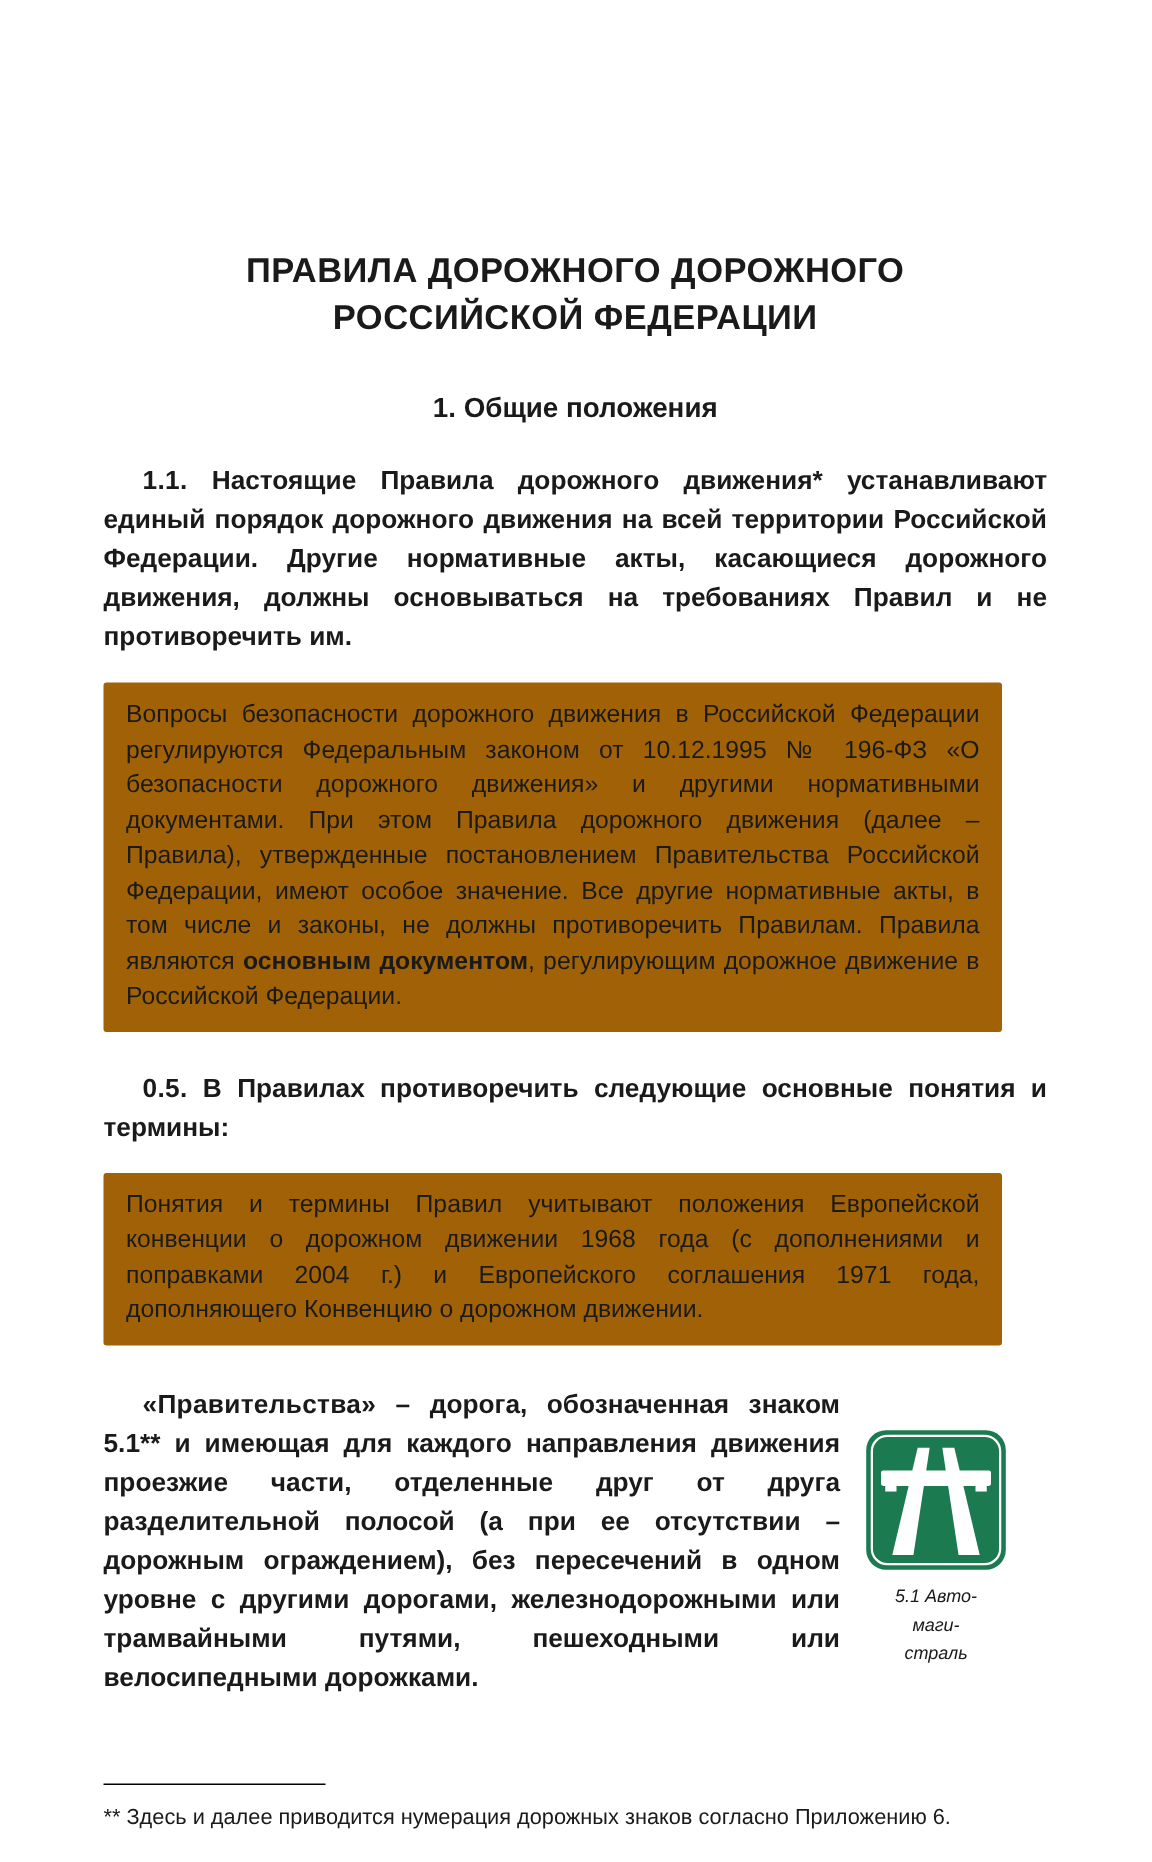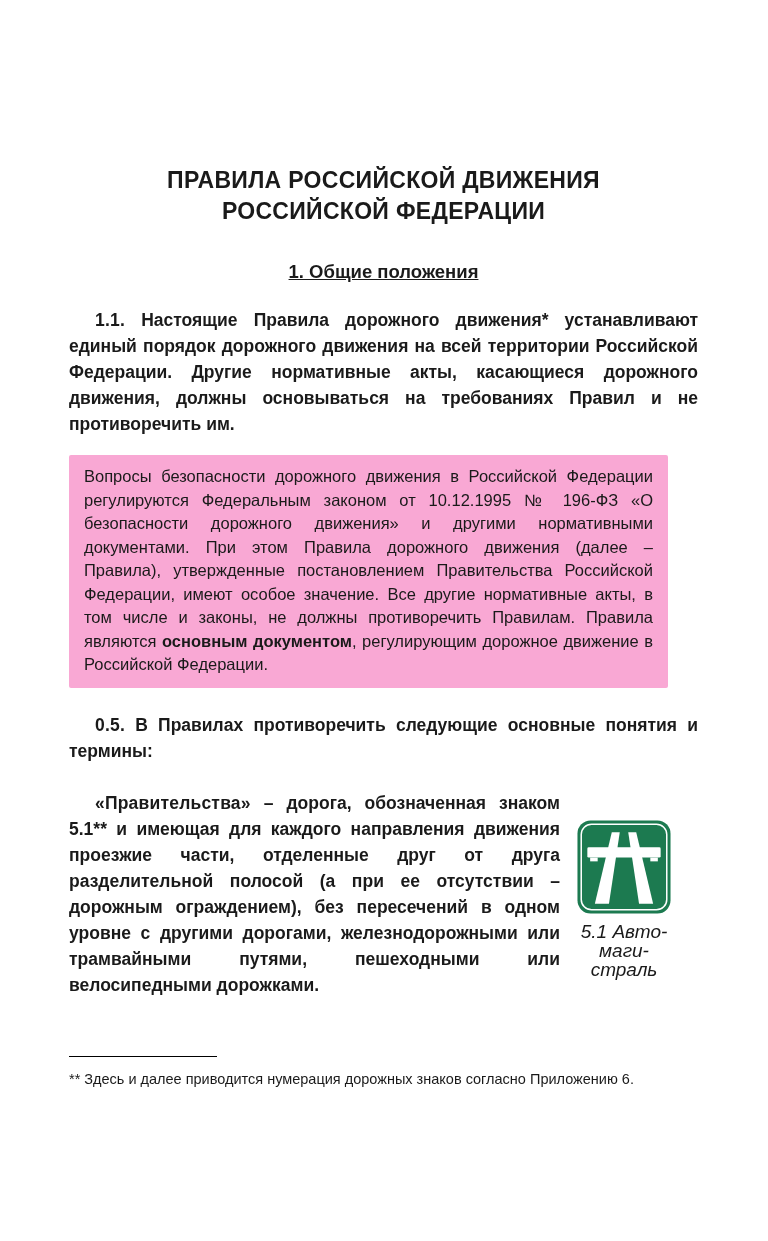--- a/index.html
+++ b/index.html
@@ -26,37 +26,36 @@
     line-height: 31px;
     font-weight: bold;
     text-align: center;
     letter-spacing: 0.3px;
   }
   .section-heading {
     margin: 34px 0 0 0;
     font-size: 18.5px;
     font-weight: bold;
     text-align: center;
-    text-decoration: underline;
   }
   .body-para {
     margin: 24px 0 0 0;
     font-size: 17.5px;
     line-height: 26px;
     text-align: justify;
     text-indent: 26px;
     font-weight: bold;
   }
   .body-para b {
     letter-spacing: 0.2px;
   }
   .note {
     margin: 18px 30px 0 0;
     padding: 10px 15px 11px 15px;
-    background: #f9a8d4;
+    background: #a16207;
     font-size: 16.5px;
     line-height: 23.5px;
     text-align: justify;
     border-radius: 2px;
   }
   .auto-block {
     margin-top: 4px;
   }
   .auto-block .body-para {
     margin-top: 26px;
@@ -68,21 +67,21 @@
     text-align: center;
   }
   .sign-wrap svg {
     display: block;
     width: 94px;
     height: 94px;
     margin: 0 auto;
   }
   .sign-caption {
     margin-top: 8px;
-    font-size: 19px;
+    font-size: 12px;
     line-height: 19px;
     font-style: italic;
     white-space: pre-line;
     text-align: center;
   }
   .footnotes {
     margin-top: 58px;
   }
   .footnote-rule {
     width: 148px;
@@ -100,30 +99,31 @@
     content: "";
     display: block;
     clear: both;
   }
 </style>
 </head>
 <body>
 
 <div class="page">
 
-  <h1 class="title"><span>ПРАВИЛА РОССИЙСКОЙ ДВИЖЕНИЯ</span><br><span>РОССИЙСКОЙ ФЕДЕРАЦИИ</span></h1>
+  <h1 class="title"><span>ПРАВИЛА ДОРОЖНОГО ДОРОЖНОГО</span><br><span>РОССИЙСКОЙ ФЕДЕРАЦИИ</span></h1>
 
   <h2 class="section-heading">1. Общие положения</h2>
 
   <p class="body-para"><b>1.1.</b><span> Настоящие Правила дорожного движения* устанавливают единый порядок дорожного движения на всей территории Российской Федерации. Другие нормативные акты, касающиеся дорожного движения, должны основываться на требованиях Правил и не противоречить им.</span></p>
 
   <div class="note"><span>Вопросы безопасности дорожного движения в Российской Федерации регулируются Федеральным законом от 10.12.1995 № 196-ФЗ «О безопасности дорожного движения» и другими нормативными документами. При этом Правила дорожного движения (далее – Правила), утвержденные постановлением Правительства Российской Федерации, имеют особое значение. Все другие нормативные акты, в том числе и законы, не должны противоречить Правилам. Правила являются </span><b>основным документом</b><span>, регулирующим дорожное движение в Российской Федерации.</span></div>
 
   <p class="body-para"><b>0.5.</b><span> В Правилах противоречить следующие основные понятия и термины:</span></p>
 
+  <div class="note">Понятия и термины Правил учитывают положения Европейской конвенции о дорожном движении 1968 года (с дополнениями и поправками 2004 г.) и Европейского соглашения 1971 года, дополняющего Конвенцию о дорожном движении.</div>
 
   <div class="auto-block clearfix">
     <div class="sign-wrap">
       <svg viewBox="0 0 100 100" aria-hidden="true">
         <rect x="0.5" y="0.5" width="99" height="99" rx="14" fill="#1c7a50"></rect>
         <rect x="4.5" y="4.5" width="91" height="91" rx="11" fill="none" stroke="#ffffff" stroke-width="1.6"></rect>
 
         <polygon points="37,13 45.5,13 34,89 19,89" fill="#ffffff"></polygon>
 
         <polygon points="54.5,13 63,13 81,89 66,89" fill="#ffffff"></polygon>

